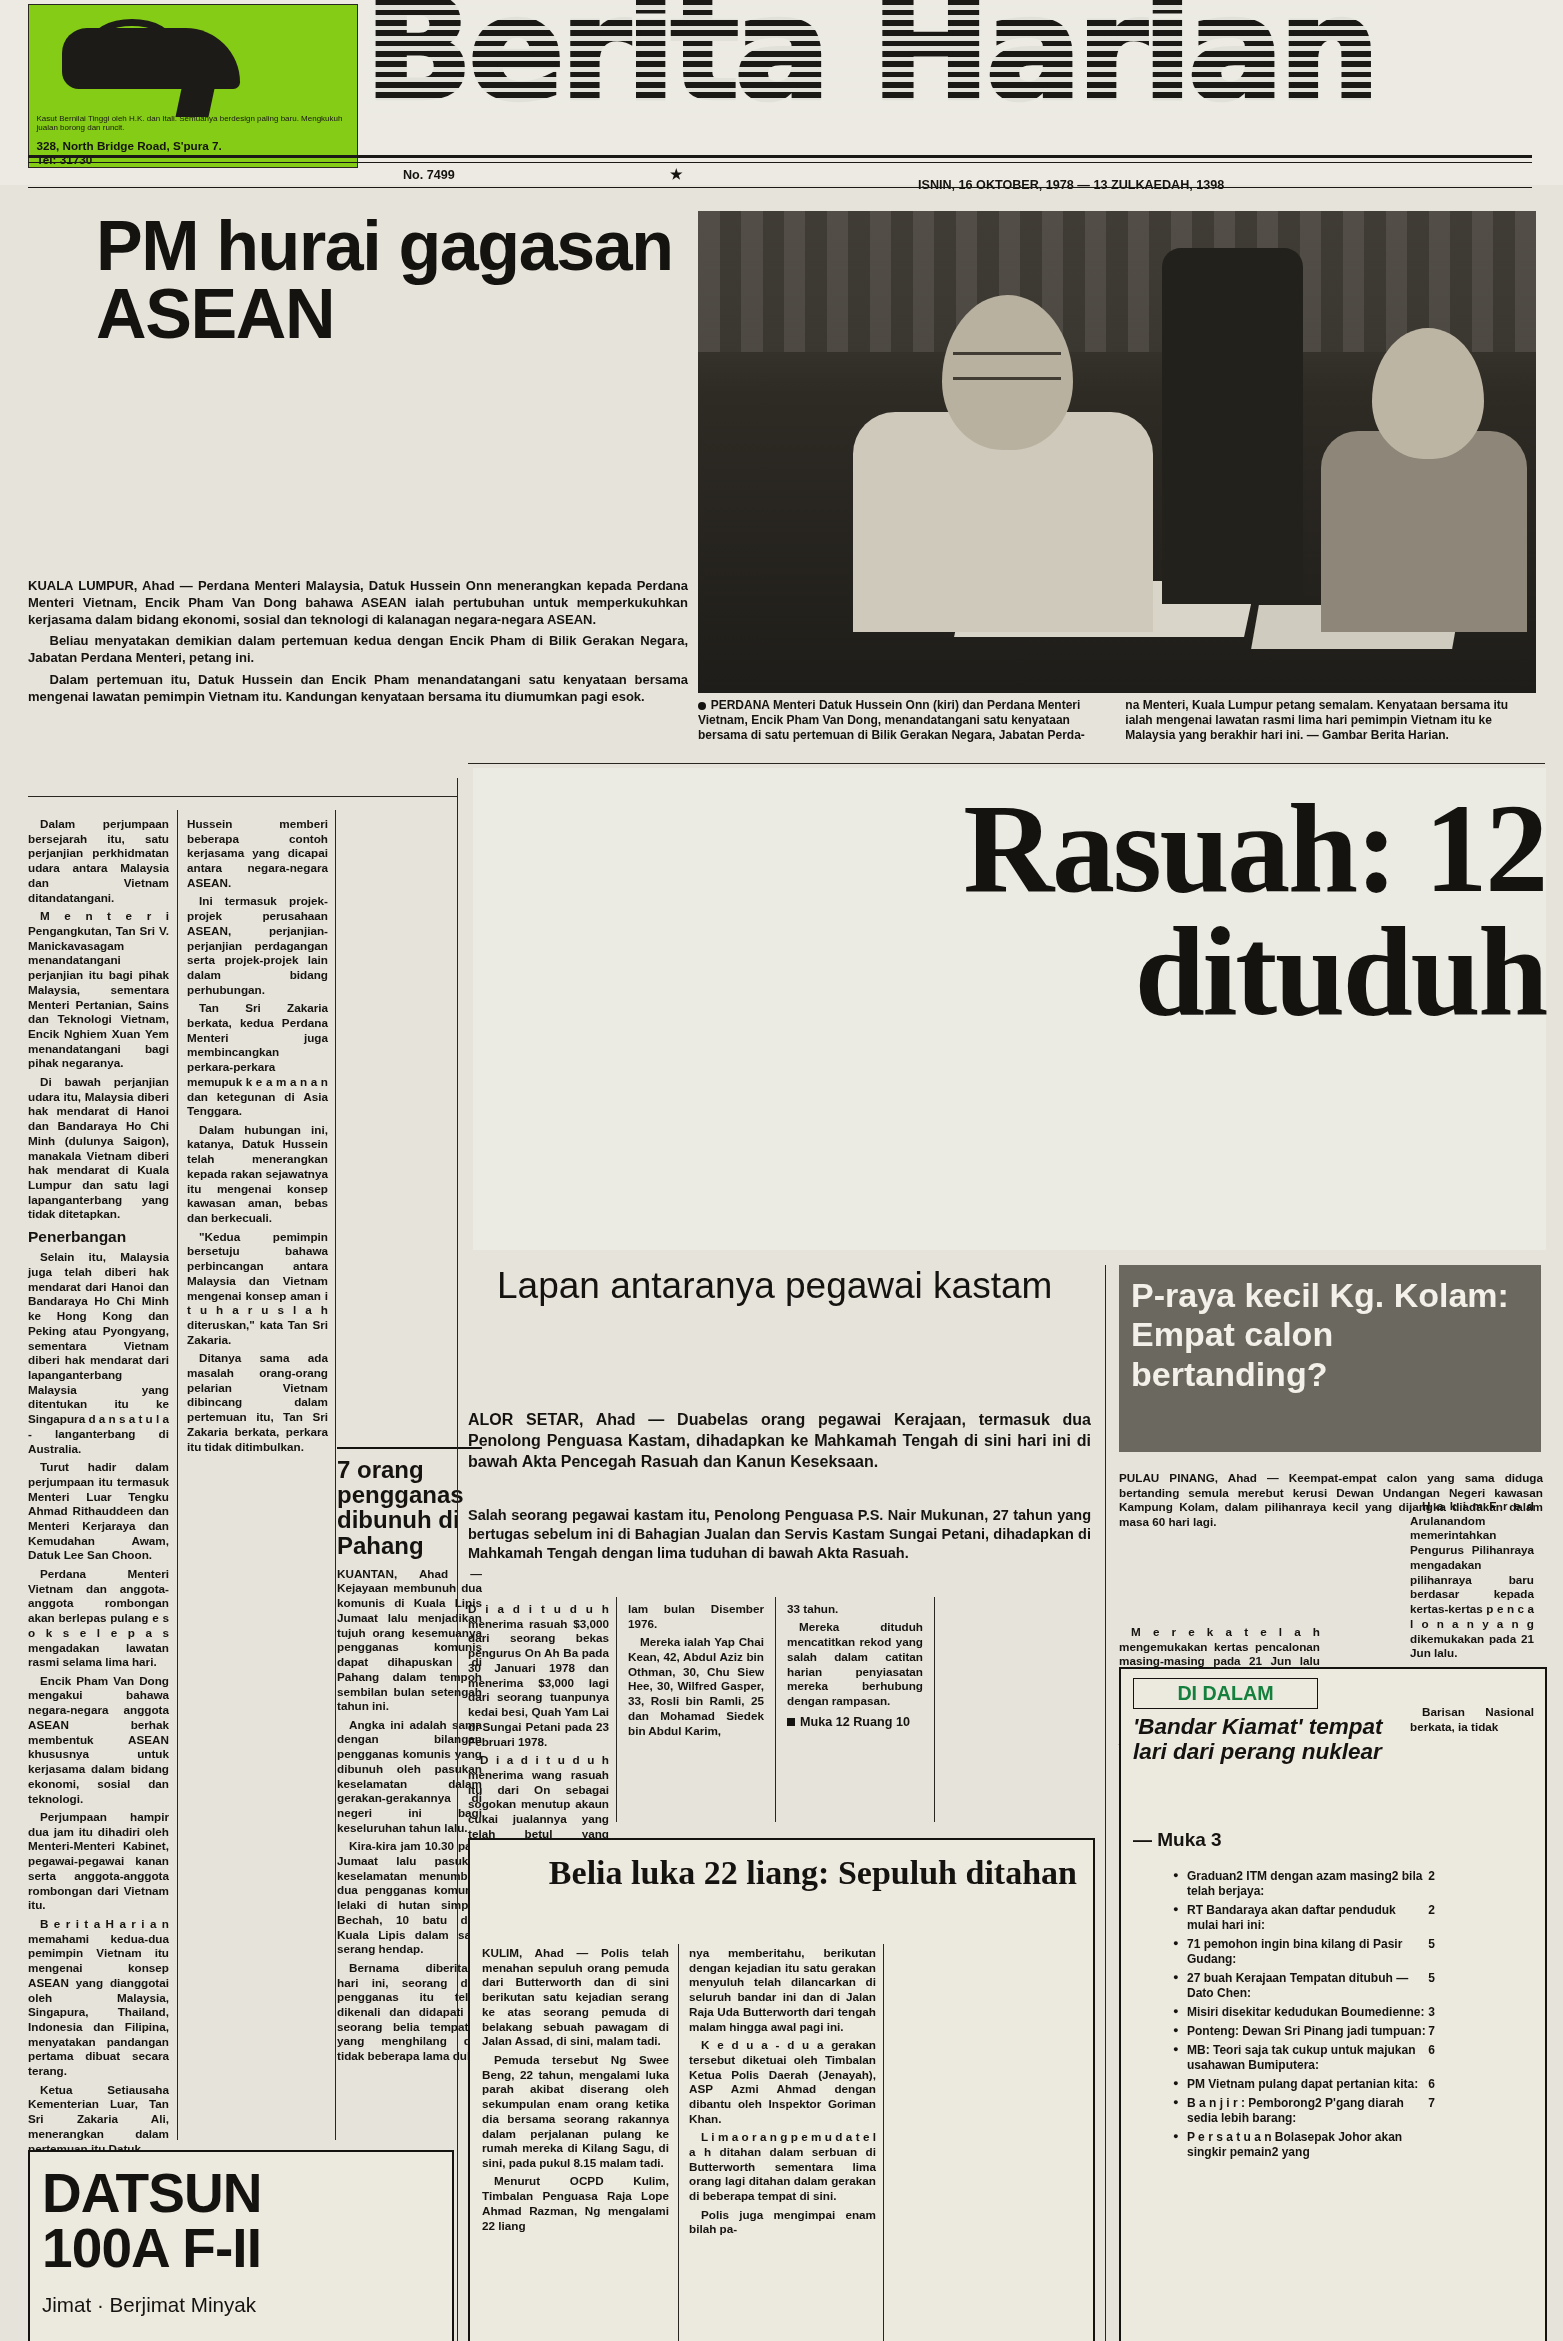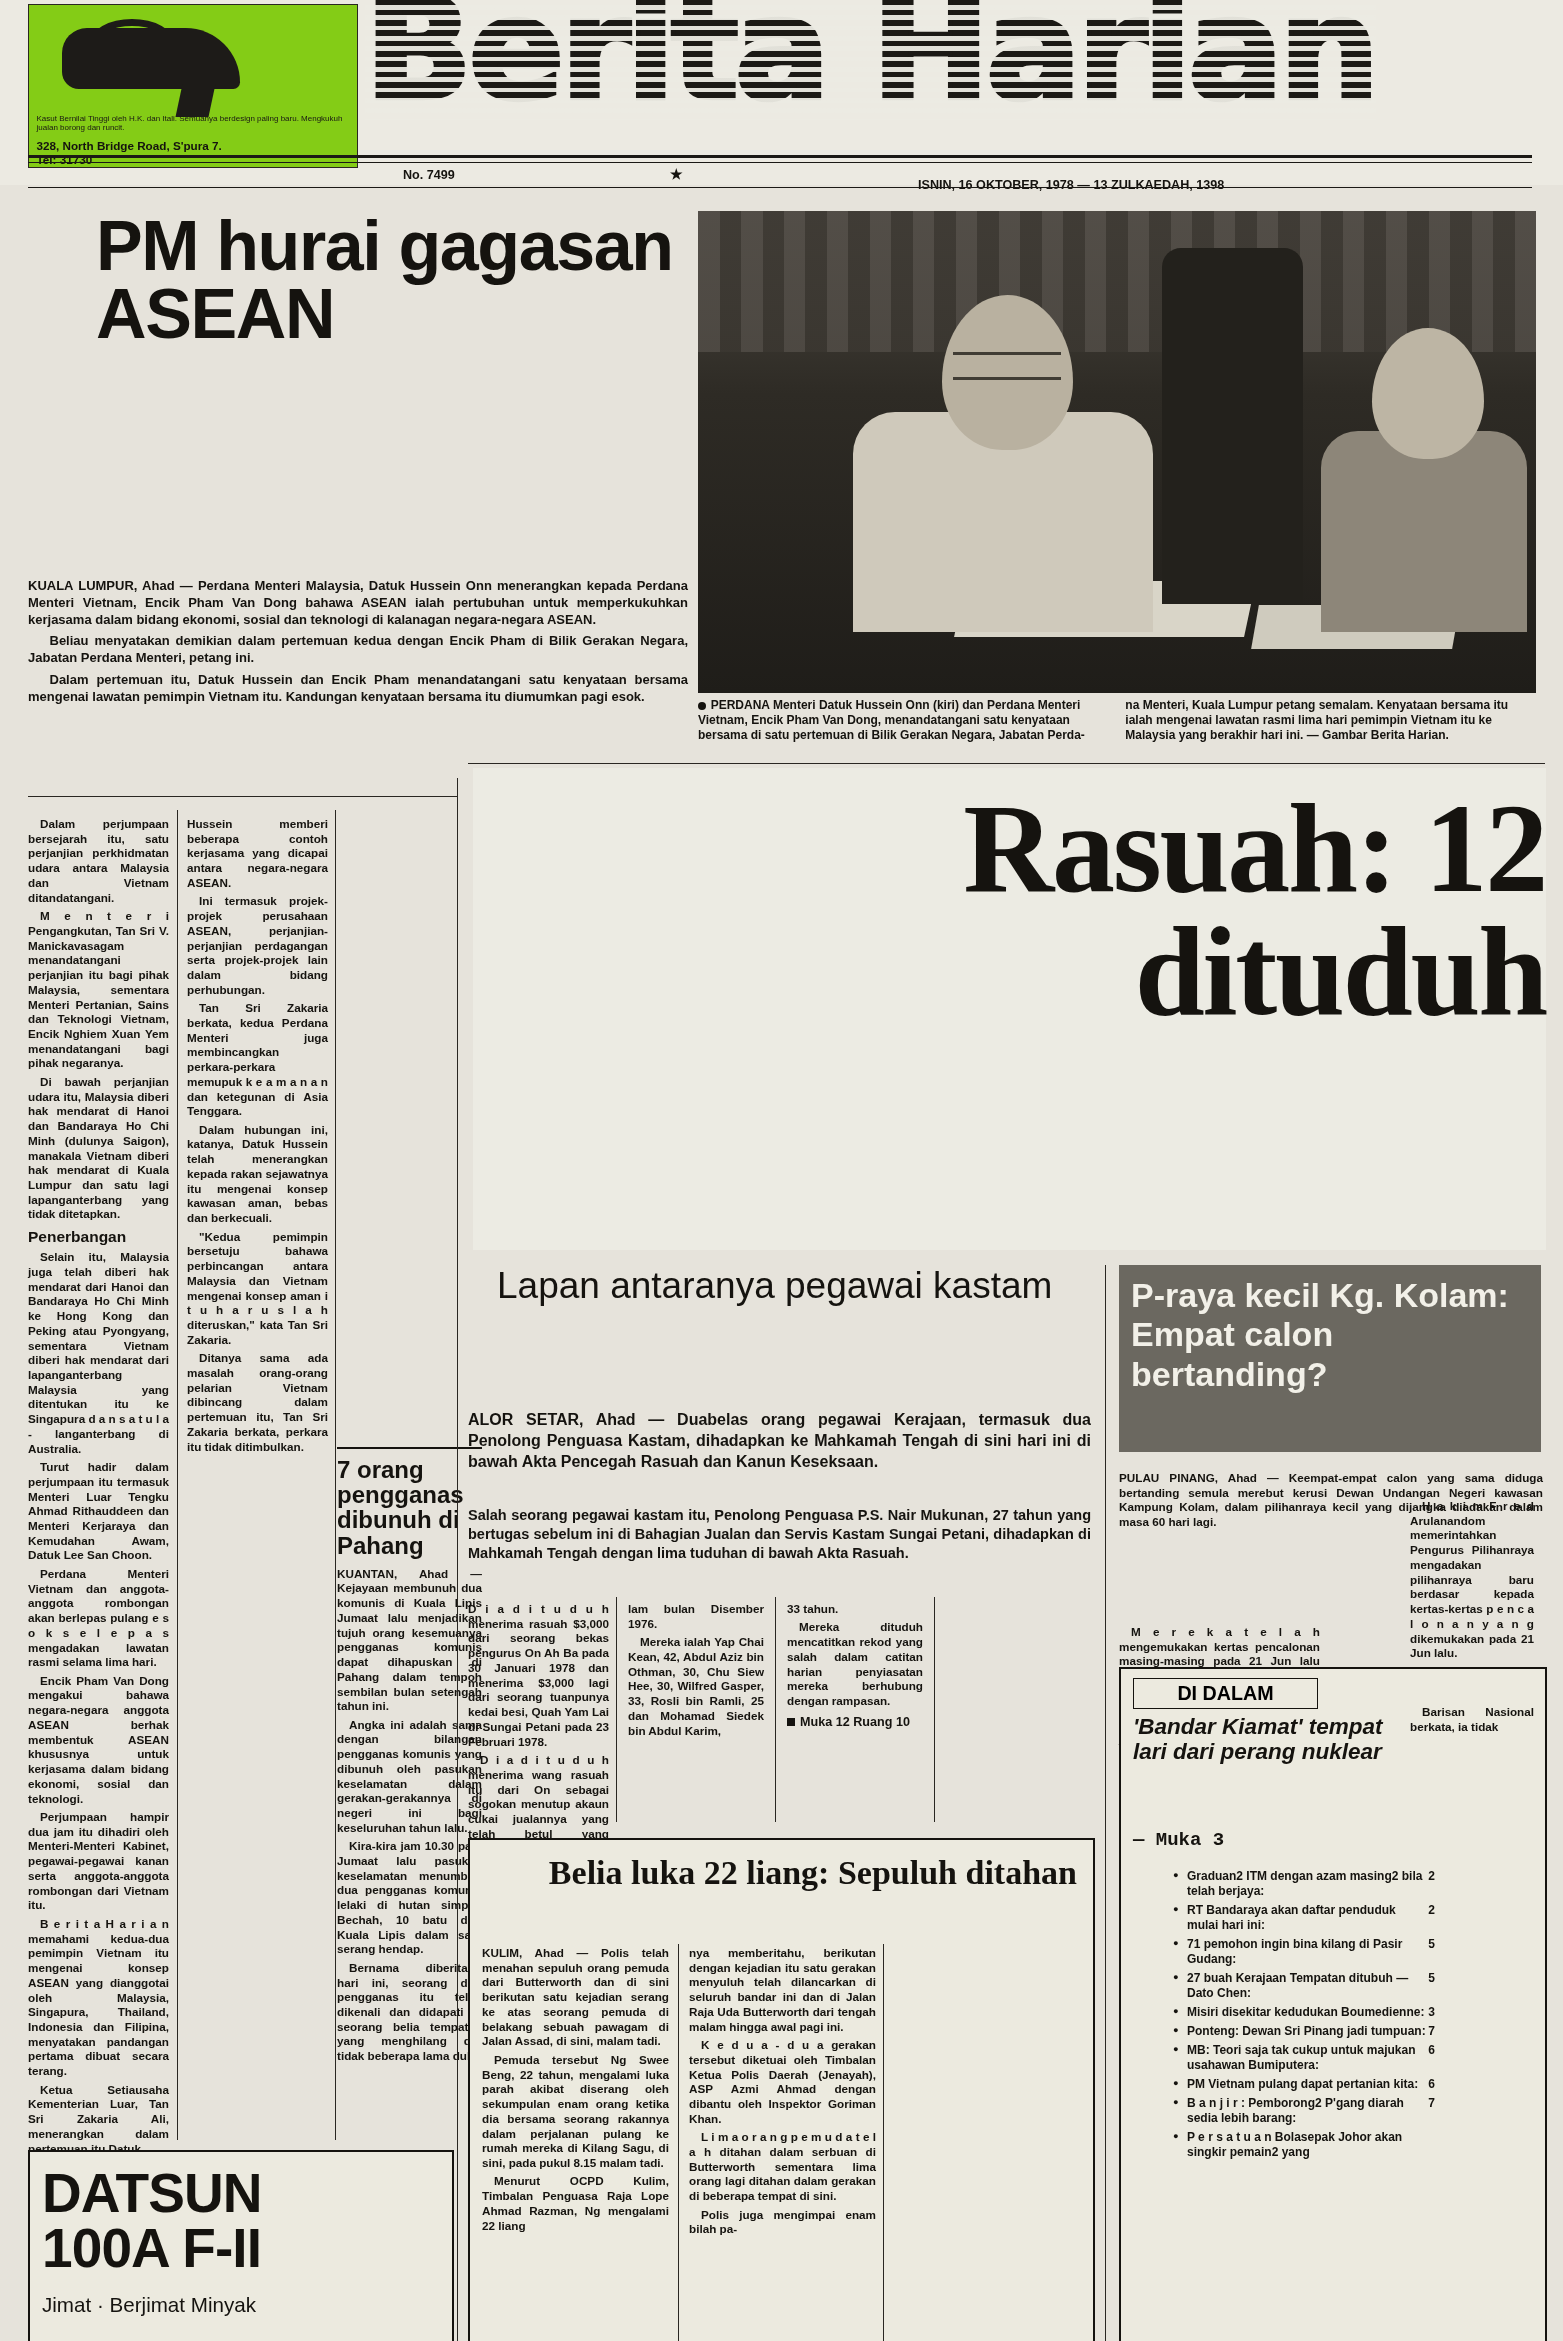--- a/index.html
+++ b/index.html
@@ -92,23 +92,23 @@
 
   
   .praya-box{position:absolute;left:1119px;top:1265px;width:422px;height:187px;background:#6b6860;}
   .praya-head{position:absolute;left:1131px;top:1276px;width:403px;font-family:"Liberation Sans",sans-serif;font-weight:bold;font-size:34px;line-height:1.16;color:#f2f0e8;}
   .praya-body{position:absolute;left:1119px;top:1471px;width:424px;}
   .praya-body2{position:absolute;left:1119px;top:1625px;width:201px;}
 
   
   .didalam-box{position:absolute;left:1119px;top:1667px;width:424px;height:731px;border:2.3px solid #15130f;background:#eceadf;}
   .didalam-tab{position:absolute;left:1133px;top:1678px;width:183px;height:29px;border:1.9px solid #15130f;background:#eceadf;
-               font-family:"Liberation Sans",sans-serif;font-weight:bold;font-size:19.7px;text-align:center;line-height:29px;color:#000000;}
+               font-family:"Liberation Sans",sans-serif;font-weight:bold;font-size:19.7px;text-align:center;line-height:29px;color:#15803d;}
   .didalam-title{position:absolute;left:1133px;top:1714px;width:262px;font-family:"Liberation Sans",sans-serif;font-weight:bold;font-size:22.5px;line-height:1.12;color:#15130f;font-style:italic;}
-  .didalam-muka{position:absolute;left:1133px;top:1829px;font-family:Liberation Mono, monospace;font-weight:bold;font-size:19px;color:#15130f;}
+  .didalam-muka{position:absolute;left:1133px;top:1829px;font-family:Liberation Sans, sans-serif;font-weight:bold;font-size:19px;color:#15130f;}
   .didalam-list{position:absolute;left:1133px;top:1857px;width:262px;font-family:"Liberation Sans",sans-serif;font-weight:bold;font-size:12px;line-height:1.24;color:#15130f;}
   .didalam-list li{margin-bottom:4.2px;list-style:none;position:relative;padding-left:14px;}
   .didalam-list li:before{content:"\25CF";position:absolute;left:0;top:0;font-size:9.4px;}
   .didalam-list .pg{float:right;}
   .didalam-right{position:absolute;left:1410px;top:1705px;width:124px;}
 
   
   .datsun{position:absolute;left:28px;top:2150px;width:422px;height:248px;border:2.8px solid #15130f;background:#eceadf;}
   .datsun-txt{position:absolute;left:42px;top:2166px;width:398px;font-family:"Liberation Sans",sans-serif;font-weight:bold;font-size:55px;line-height:1.0;letter-spacing:-0.9px;color:#15130f;}
   .datsun-sub{position:absolute;left:42px;top:2293px;width:398px;font-family:"Liberation Sans",sans-serif;font-size:20.6px;color:#15130f;}

